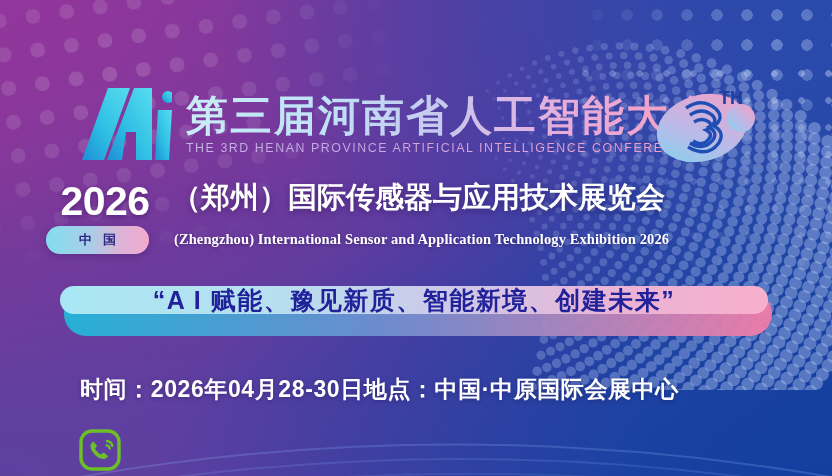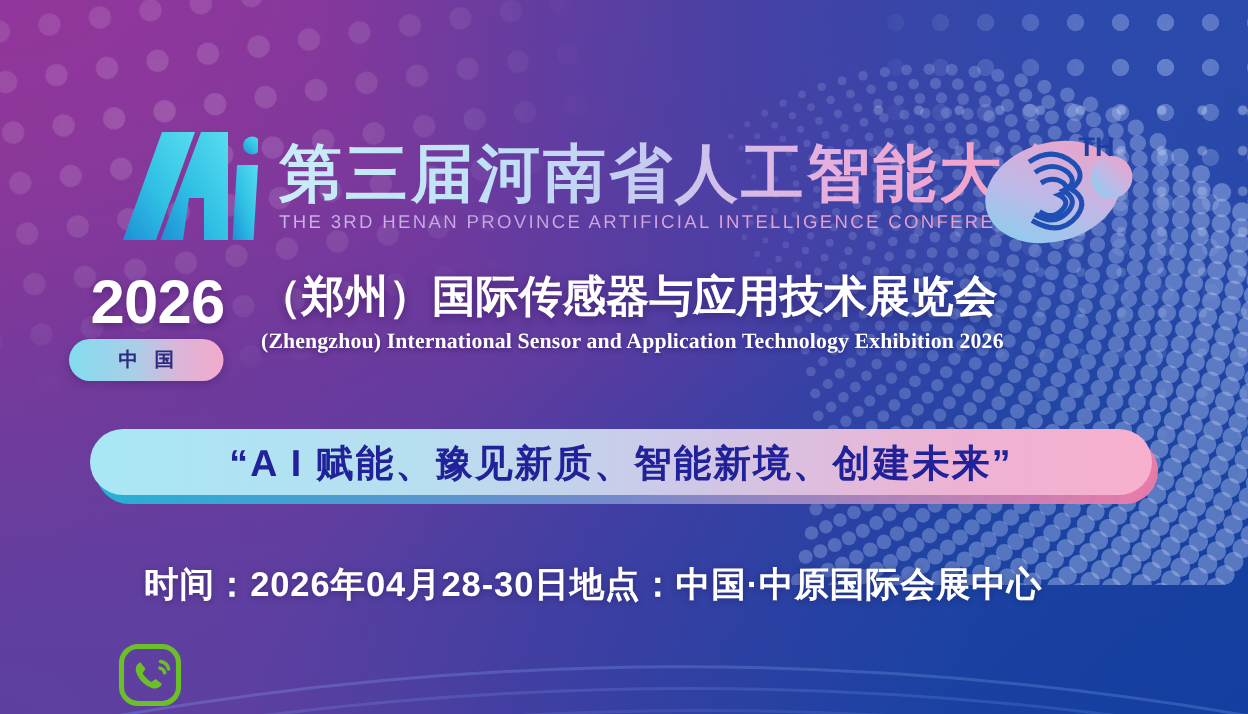--- a/index.html
+++ b/index.html
@@ -100,43 +100,43 @@
     box-shadow:0 2px 6px rgba(30,10,70,.25);
   }
   .main-col { margin-left:8px; flex:1 1 auto; }
   .main-cn {
     font-size:29px; font-weight:bold; color:#ffffff; white-space:nowrap;
     letter-spacing:0px; line-height:1.06;
     font-family:"DejaVu Serif","Liberation Serif",serif;
     text-shadow:0 2px 6px rgba(25,8,60,.40);
   }
   .main-en {
-    margin-top:7px; font-size:14.5px; font-weight:bold; color:#ffffff;
+    margin-top:18px; font-size:14.5px; font-weight:bold; color:#ffffff;
     font-family:"Liberation Serif","DejaVu Serif",serif;
     letter-spacing:.1px; white-space:nowrap; padding-left:2px;
     text-shadow:0 1px 3px rgba(25,8,60,.4);
   }
 
   
   .slogan-wrap { position:absolute; left:60px; top:286px; width:712px; height:46px; }
   .slogan-shadow {
     position:absolute; left:4px; top:6px; width:708px; height:44px; border-radius:23px;
     background:linear-gradient(90deg,#22b6d8 0%,#6f8fd0 45%,#f07ca8 100%);
     opacity:.95;
   }
   .slogan {
-    position:absolute; left:0; top:0; width:708px; height:44px; border-radius:22px;
+    position:absolute; left:0; top:0; width:708px; height:28px; border-radius:22px;
     background:linear-gradient(90deg,#a9e7f5 0%,#b7dff0 30%,#cdc9e8 55%,#ecb3d4 80%,#f7b0cd 100%);
     display:flex; align-items:center; justify-content:center;
     font-size:25px; font-weight:bold; color:#21219a;
     letter-spacing:1.5px; white-space:nowrap;
   }
 
   
-  .row-info { position:absolute; left:96px; top:374px; width:700px; display:flex; align-items:flex-start; }
+  .row-info { position:absolute; left:80px; top:374px; width:700px; display:flex; align-items:flex-start; }
   .info-time, .info-place {
     font-size:23px; font-weight:bold; color:#ffffff; white-space:nowrap;
     letter-spacing:.6px; text-shadow:0 1px 4px rgba(20,8,55,.35);
   }
   .info-place { }
 
   
   .row-phone { position:absolute; left:78px; top:428px; display:flex; align-items:center; }
   .phone-icon { width:44px; height:44px; flex:0 0 auto; }
   .phone-num {

